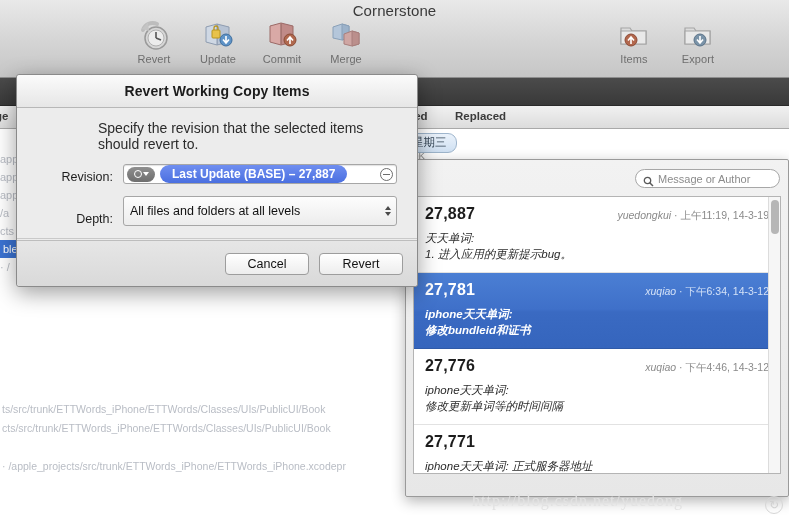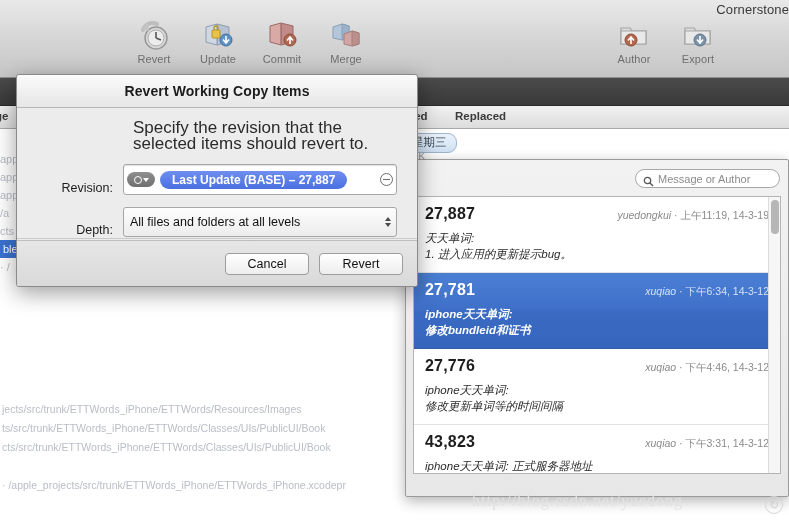--- a/index.html
+++ b/index.html
@@ -16,21 +16,21 @@
     position: absolute; left: 0; top: 0; width: 789px; height: 520px;
     background: #ffffff;
   }
   .app-toolbar {
     position: absolute; left: 0; top: 0; width: 789px; height: 78px;
     background: linear-gradient(to bottom, #e9e9e9 0%, #d4d4d4 55%, #c6c6c6 100%);
     border-bottom: 1px solid #8d8d8d;
   }
   .app-title {
     position: absolute; left: 0; top: 2px; width: 789px;
-    text-align: right; font-size: 13px; color: #3a3a3a;
+    text-align: center; font-size: 15px; color: #3a3a3a;
     letter-spacing: .1px;
   }
   .tool-group { position: absolute; top: 18px; display: flex; gap: 12px; }
   .tool-group.left { left: 128px; }
   .tool-group.right { left: 608px; }
   .tool-btn {
     width: 52px; display: flex; flex-direction: column; align-items: center;
     cursor: default;
   }
   .tool-ico { width: 34px; height: 34px; position: relative; }
@@ -137,30 +137,30 @@
   .sheet-title-bar {
     height: 33px;
     background: linear-gradient(to bottom,#fbfbfb,#e6e6e6);
     border-bottom: 1px solid #b7b7b7;
     border-radius: 3px 3px 0 0;
     display: flex; align-items: center; justify-content: center;
   }
   .sheet-title { font-size: 14px; font-weight: bold; color: #1c1c1c; letter-spacing: .1px; }
   .sheet-body { padding: 12px 20px 0 20px; position: relative; height: 132px; }
   .sheet-desc {
-    margin-left: 96px; width: 275px;
-    font-size: 17px; color: #2b2b2b; line-height: 16px;
+    margin-left: 61px; width: 275px;
+    font-size: 14px; color: #2b2b2b; line-height: 16px;
   }
   .form-row { display: flex; align-items: flex-end; margin-top: 12px; }
   .form-label {
     width: 86px; text-align: right; padding-right: 10px;
     font-size: 12.5px; color: #1d1d1d;
   }
   .rev-token-field {
-    flex: 1; height: 31px; background: #ffffff;
+    flex: 1; height: 20px; background: #ffffff;
     border: 1px solid #a6a6a6; border-radius: 3px;
     display: flex; align-items: center; padding: 0 3px;
     box-shadow: inset 0 1px 1px rgba(0,0,0,.12);
   }
   .token-badge {
     width: 28px; height: 15px; border-radius: 8px;
     background: linear-gradient(to bottom,#8f8f8f,#6e6e6e);
     display: flex; align-items: center; justify-content: center; gap: 1px;
     flex: 0 0 auto; margin-right: 5px;
   }
@@ -244,21 +244,20 @@
       <div>appli</div>
       <div>appl</div>
       <div>app</div>
       <div>/a</div>
       <div>cts</div>
       <div class="path-row sel">ble</div>
       <div>· /</div>
     </div>
 
     <div class="bottom-paths">
-      <div class="path-row">jects/src/trunk/ETTWords_iPhone/ETTWords/Resources/Images</div>
       <div class="path-row">ts/src/trunk/ETTWords_iPhone/ETTWords/Classes/UIs/PublicUI/Book</div>
       <div class="path-row">cts/src/trunk/ETTWords_iPhone/ETTWords/Classes/UIs/PublicUI/Book</div>
       <div class="path-row" style="height:19px"></div>
       <div class="path-row">· /apple_projects/src/trunk/ETTWords_iPhone/ETTWords_iPhone.xcodepr</div>
     </div>
 
     <div class="bottom-strip"></div>
 
     <div class="filter-bar">
       <span class="filter-item fi-change">nge</span>
@@ -333,21 +332,21 @@
       <div class="tool-group right">
         <div class="tool-btn">
           <div class="tool-ico">
             <svg width="34" height="34" viewBox="0 0 34 34">
               <path d="M4 10 h9 l2 3 h14 v13 H4 Z" fill="#dcdcdc" stroke="#a5a5a5" stroke-width="1.2"></path>
               <path d="M4 13 h25 v13 H4 Z" fill="#e9e9e9" stroke="#a5a5a5" stroke-width="1.2"></path>
               <circle cx="14" cy="22" r="6" fill="#b2674d" stroke="#8c4a35" stroke-width="1"></circle>
               <path d="M14 26 v-6 M11 22.5 L14 19 L17 22.5" stroke="#fff" stroke-width="1.6" fill="none"></path>
             </svg>
           </div>
-          <div class="tool-lbl">Author</div>
+          <div class="tool-lbl">Items</div>
         </div>
         <div class="tool-btn">
           <div class="tool-ico">
             <svg width="34" height="34" viewBox="0 0 34 34">
               <path d="M4 10 h9 l2 3 h14 v13 H4 Z" fill="#dcdcdc" stroke="#a5a5a5" stroke-width="1.2"></path>
               <path d="M4 13 h25 v13 H4 Z" fill="#e9e9e9" stroke="#a5a5a5" stroke-width="1.2"></path>
               <circle cx="19" cy="22" r="6" fill="#7a93a8" stroke="#5b7389" stroke-width="1"></circle>
               <path d="M19 18 v6 M16 21.5 L19 25 L22 21.5" stroke="#fff" stroke-width="1.6" fill="none"></path>
             </svg>
           </div>
@@ -401,22 +400,21 @@
           <span class="rev-meta"><span class="author">xuqiao</span> · <span>下午4:46, 14-3-12</span></span>
         </div>
         <div class="rev-msg">
           <div>iphone天天单词:</div>
           <div>修改更新单词等的时间间隔</div>
         </div>
       </div>
 
       <div class="rev-row">
         <div class="rev-head">
-          <span class="rev-num">43,823</span>
-          <span class="rev-meta"><span class="author">xuqiao</span> · <span>下午3:31, 14-3-12</span></span>
+          <span class="rev-num">27,771</span>
         </div>
         <div class="rev-msg">
           <div>iphone天天单词: 正式服务器地址</div>
         </div>
       </div>
 
     </div>
 
     <div class="rev-scroll">
       <div class="rev-thumb"></div>

